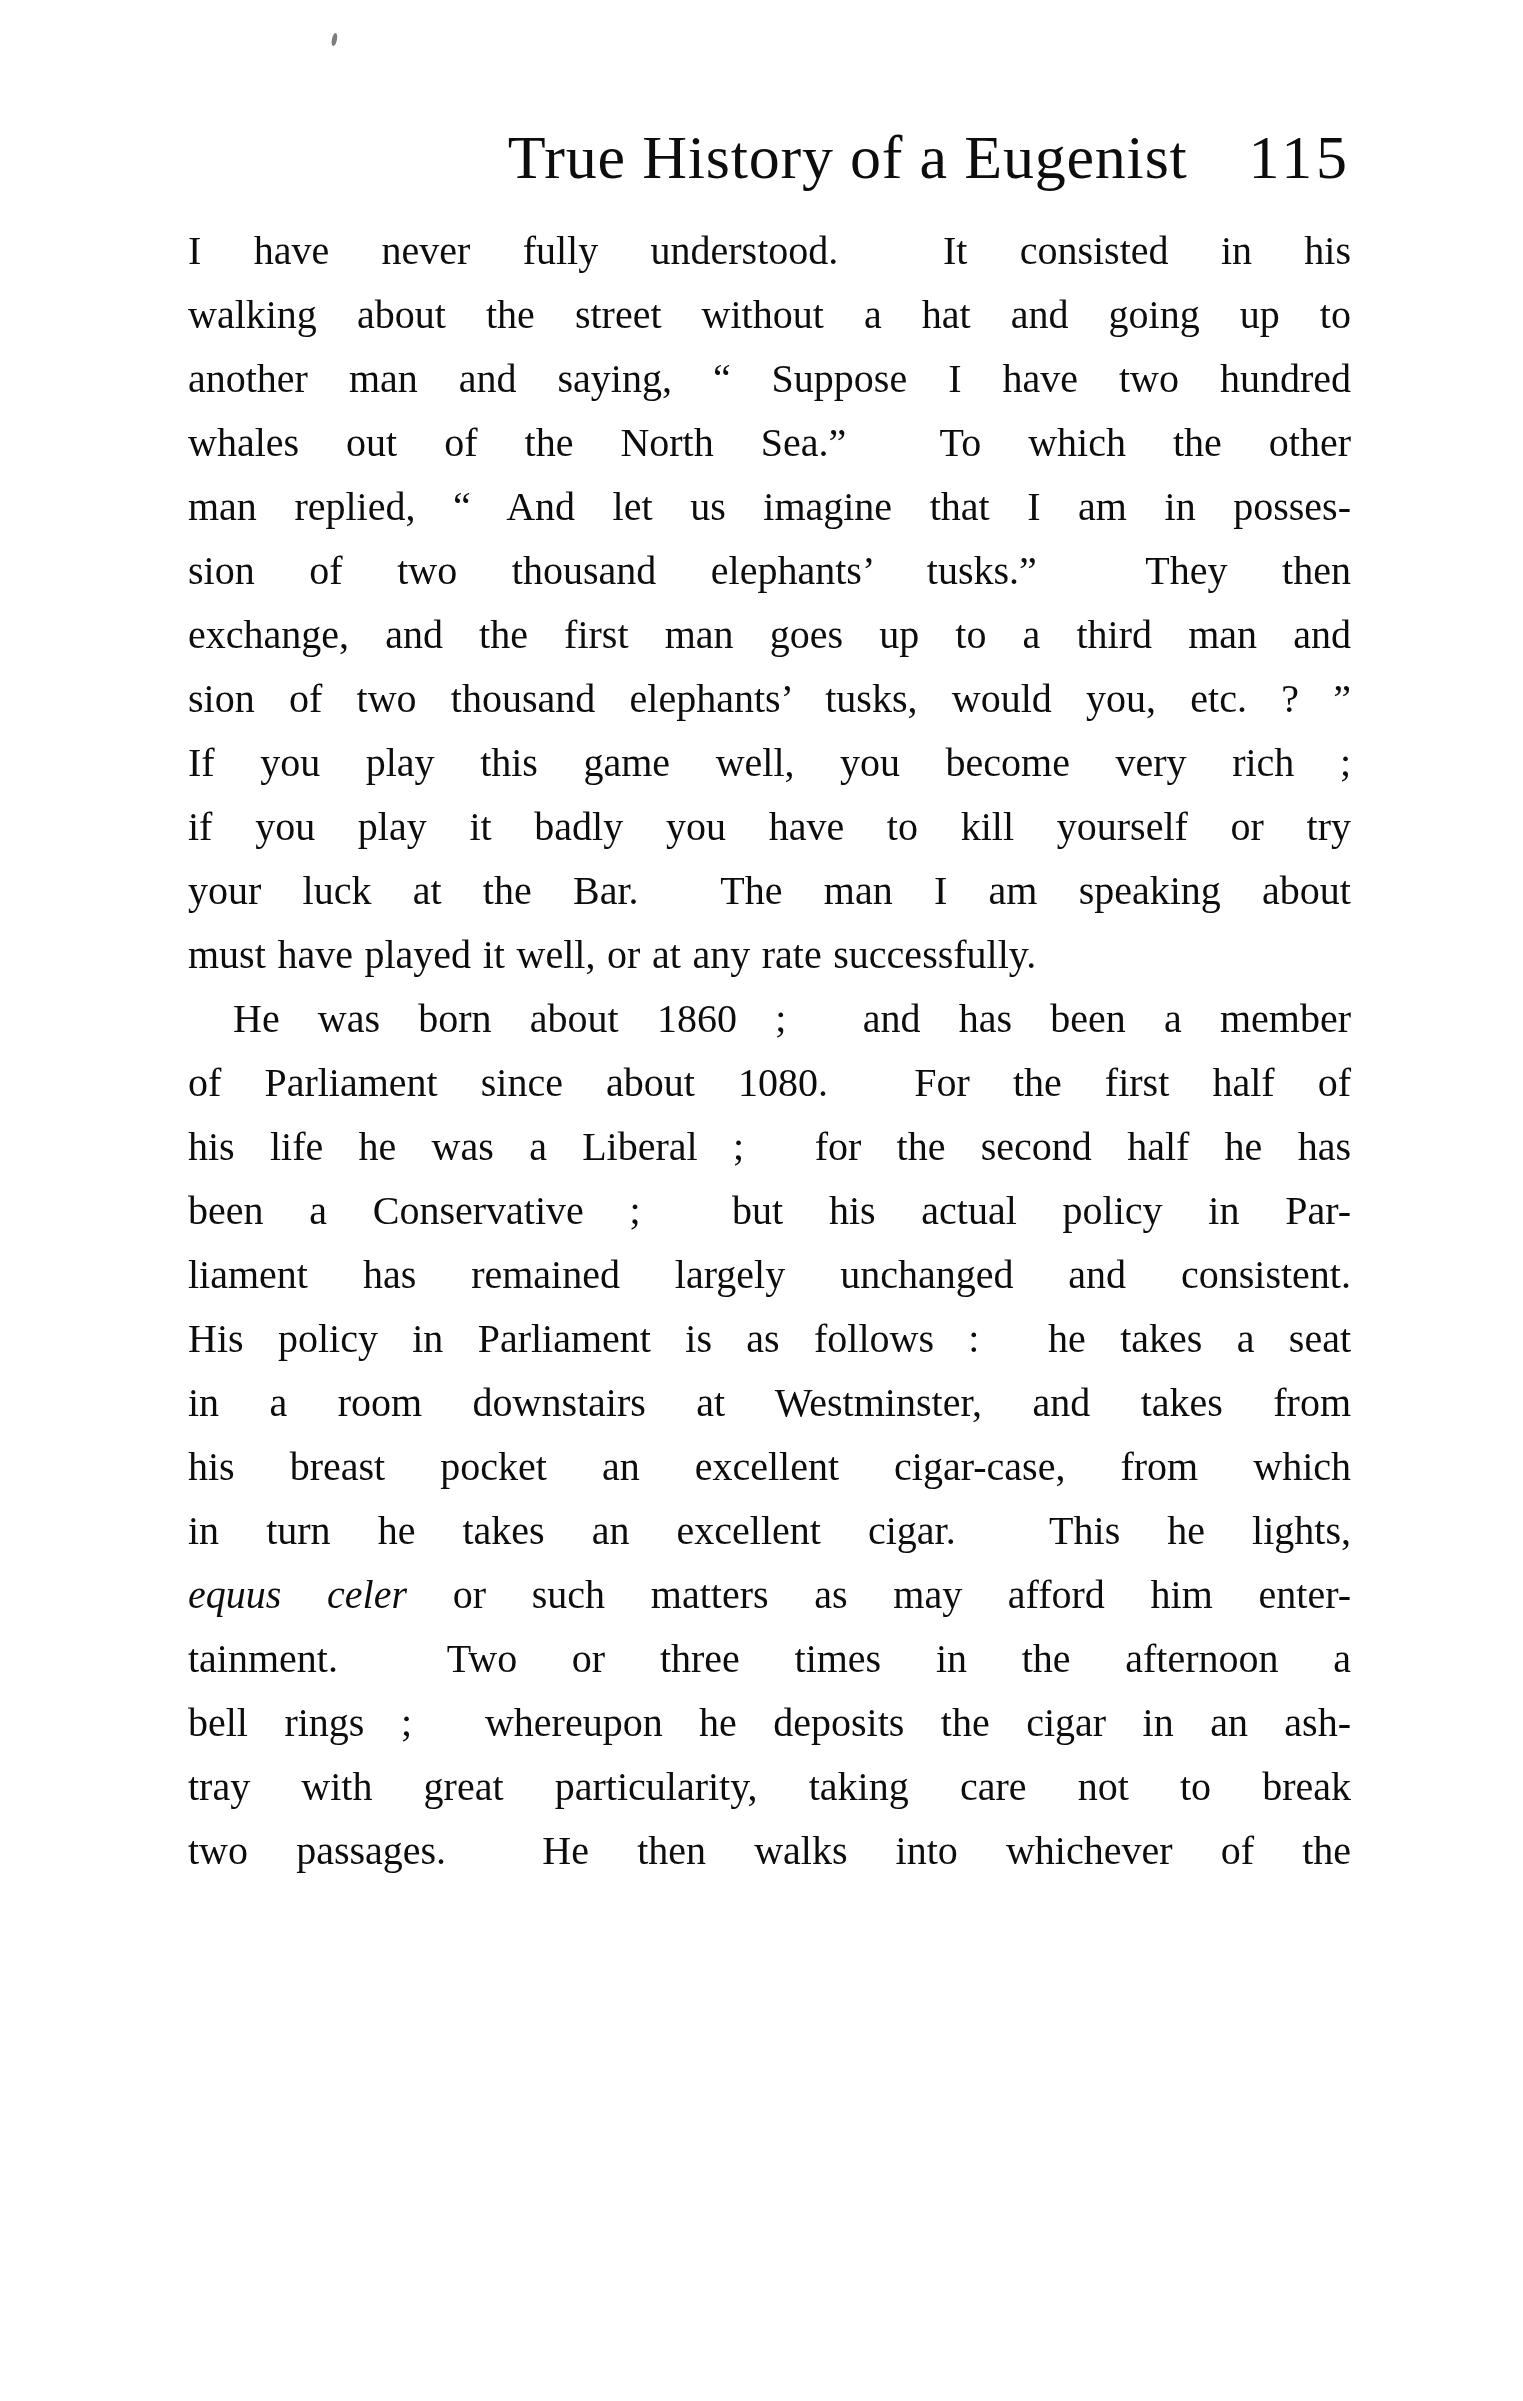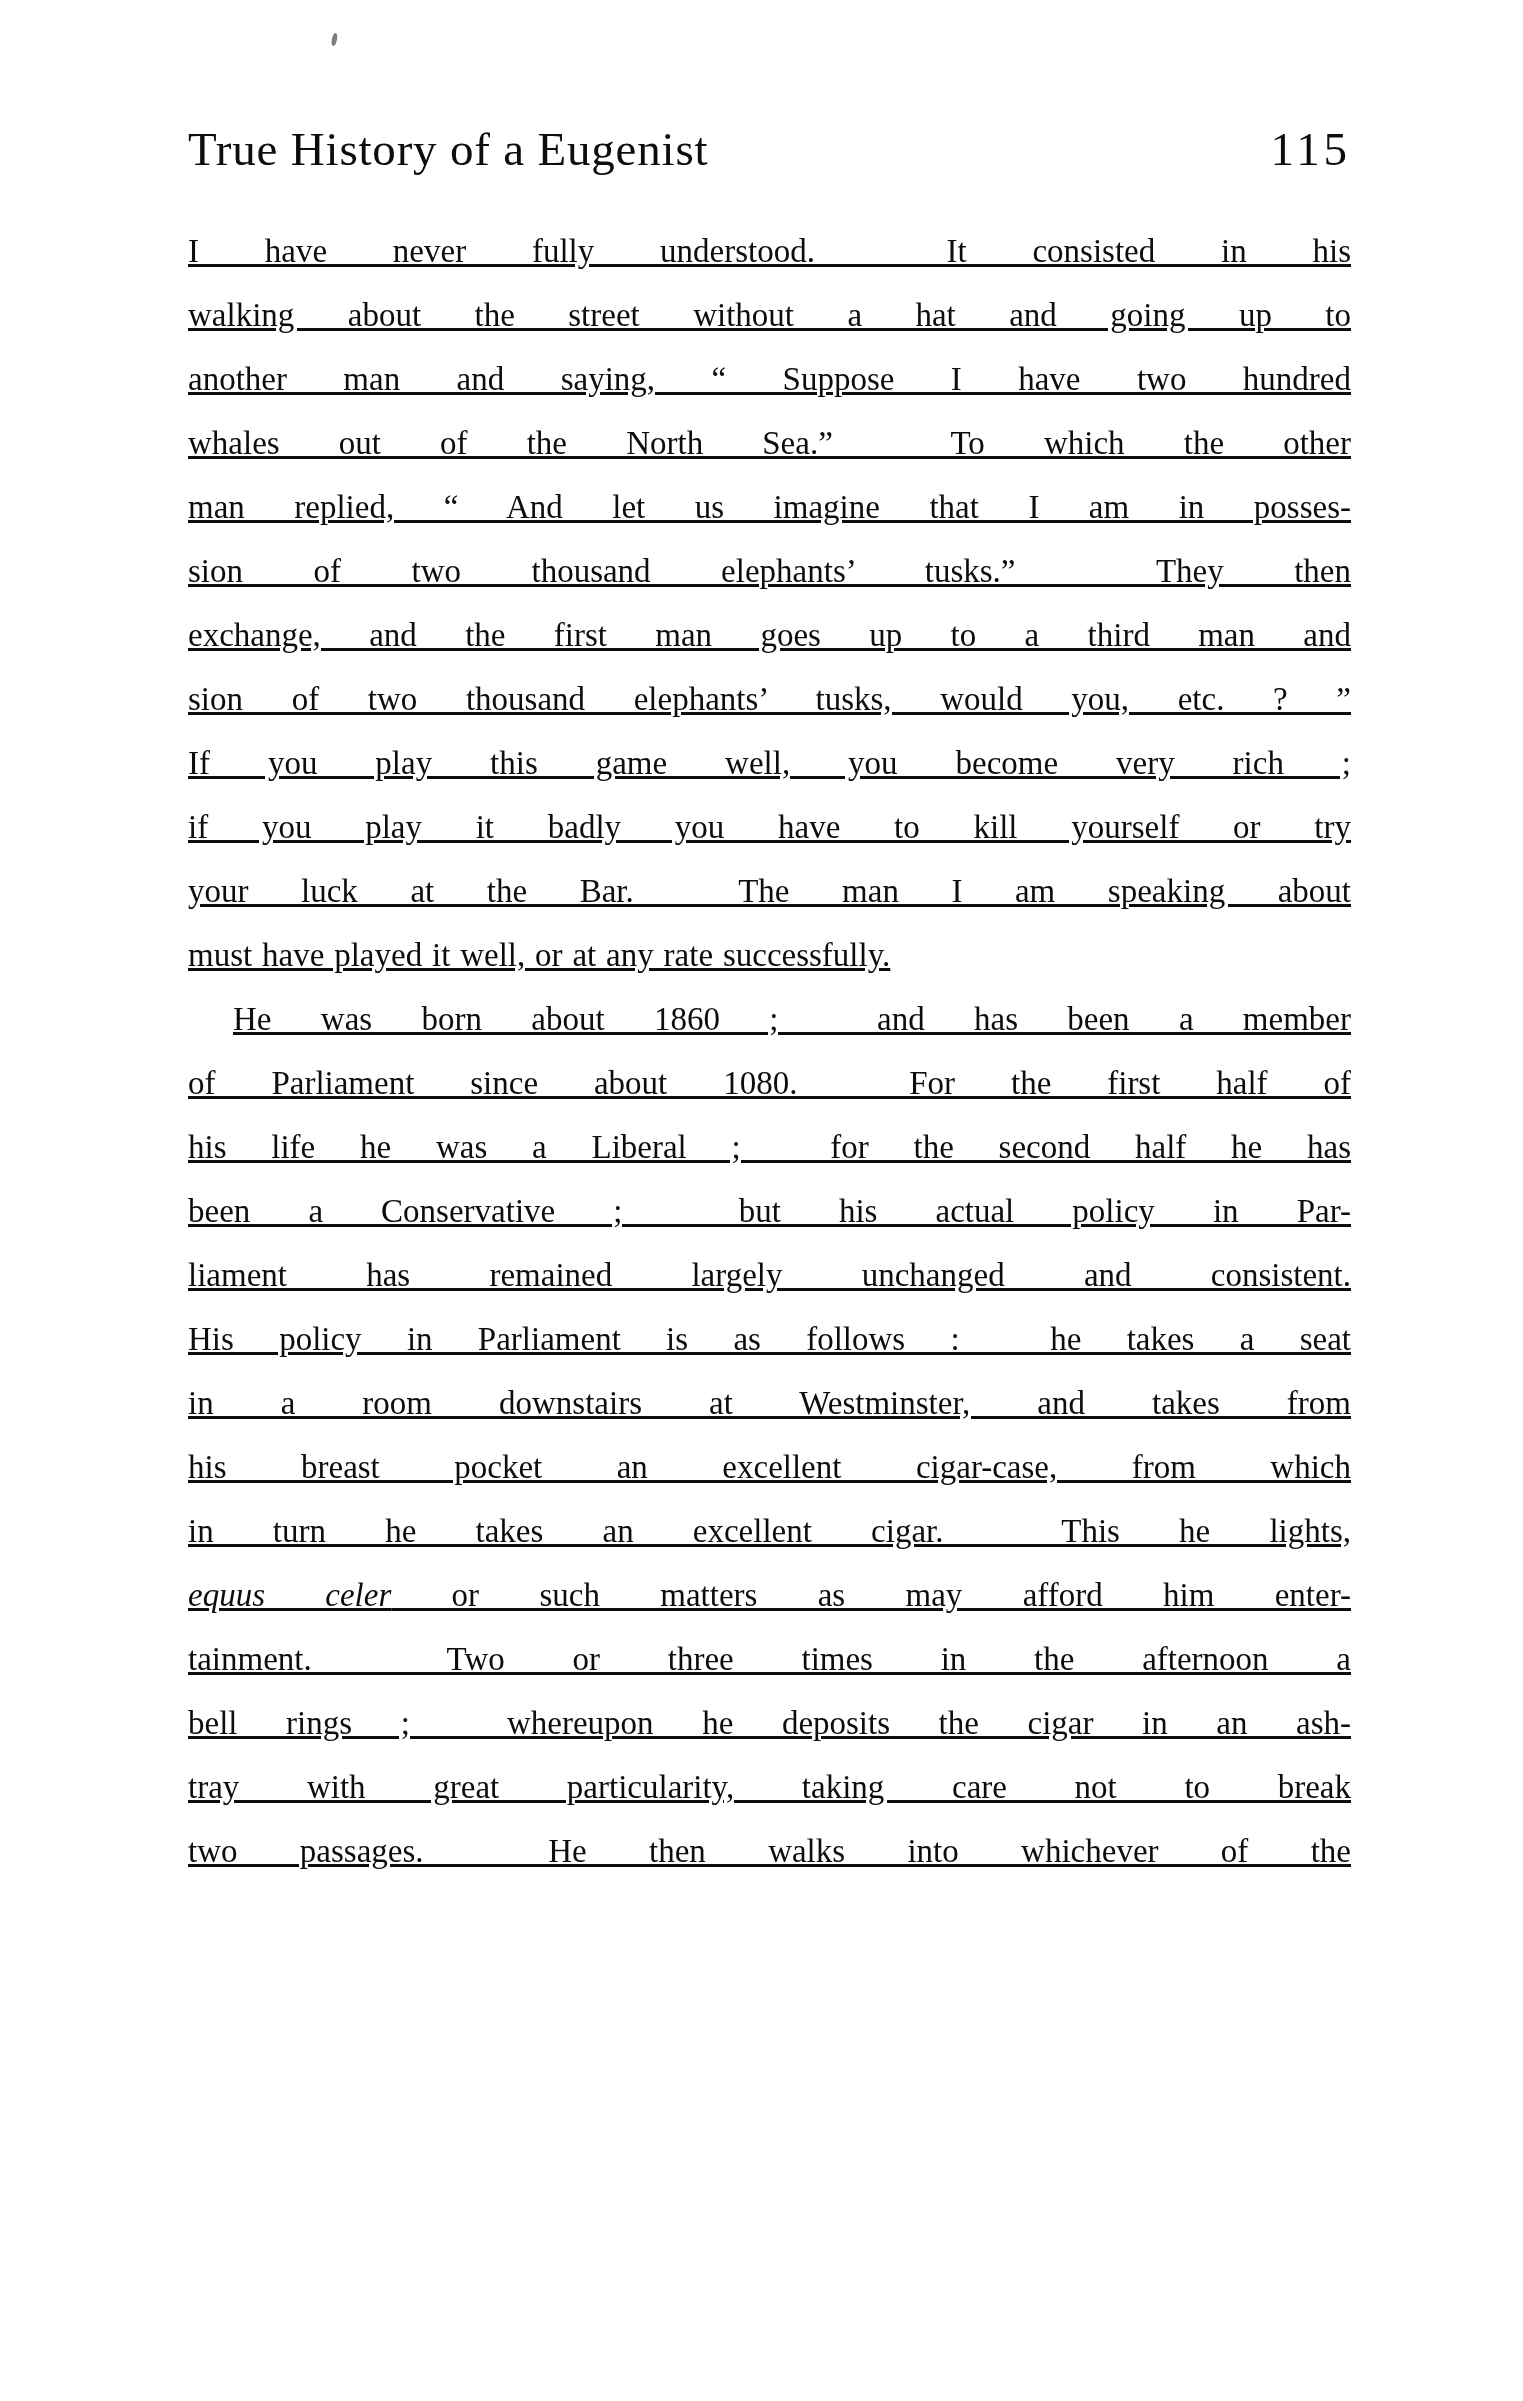--- a/index.html
+++ b/index.html
@@ -13,38 +13,37 @@
     overflow: hidden;
   }
   .content {
     position: absolute;
     left: 188px;
     top: 122px;
     width: 1163px;
   }
   .header {
     display: flex;
-    justify-content: space-between;
+    justify-content: flex-end;
     align-items: baseline;
     gap: 61px;
     height: 97px;
-    font-size: 47px;
+    font-size: 62px;
     letter-spacing: 0.8px;
     white-space: nowrap;
   }
   .page-number { letter-spacing: 3.9px; }
   .line {
-    font-size: 33px;
+    font-size: 40px;
     line-height: 64px;
     height: 64px;
     text-align: justify;
     text-align-last: justify;
     white-space: pre-wrap;
     word-spacing: 1.6px;
-    text-decoration: underline;
   }
   .line.para-end { text-align-last: left; }
   .line.indent { text-indent: 45px; }
   .italic { font-style: italic; }
   .speck {
     position: absolute;
     left: 332px;
     top: 33px;
     width: 4.7px;
     height: 12.5px;

